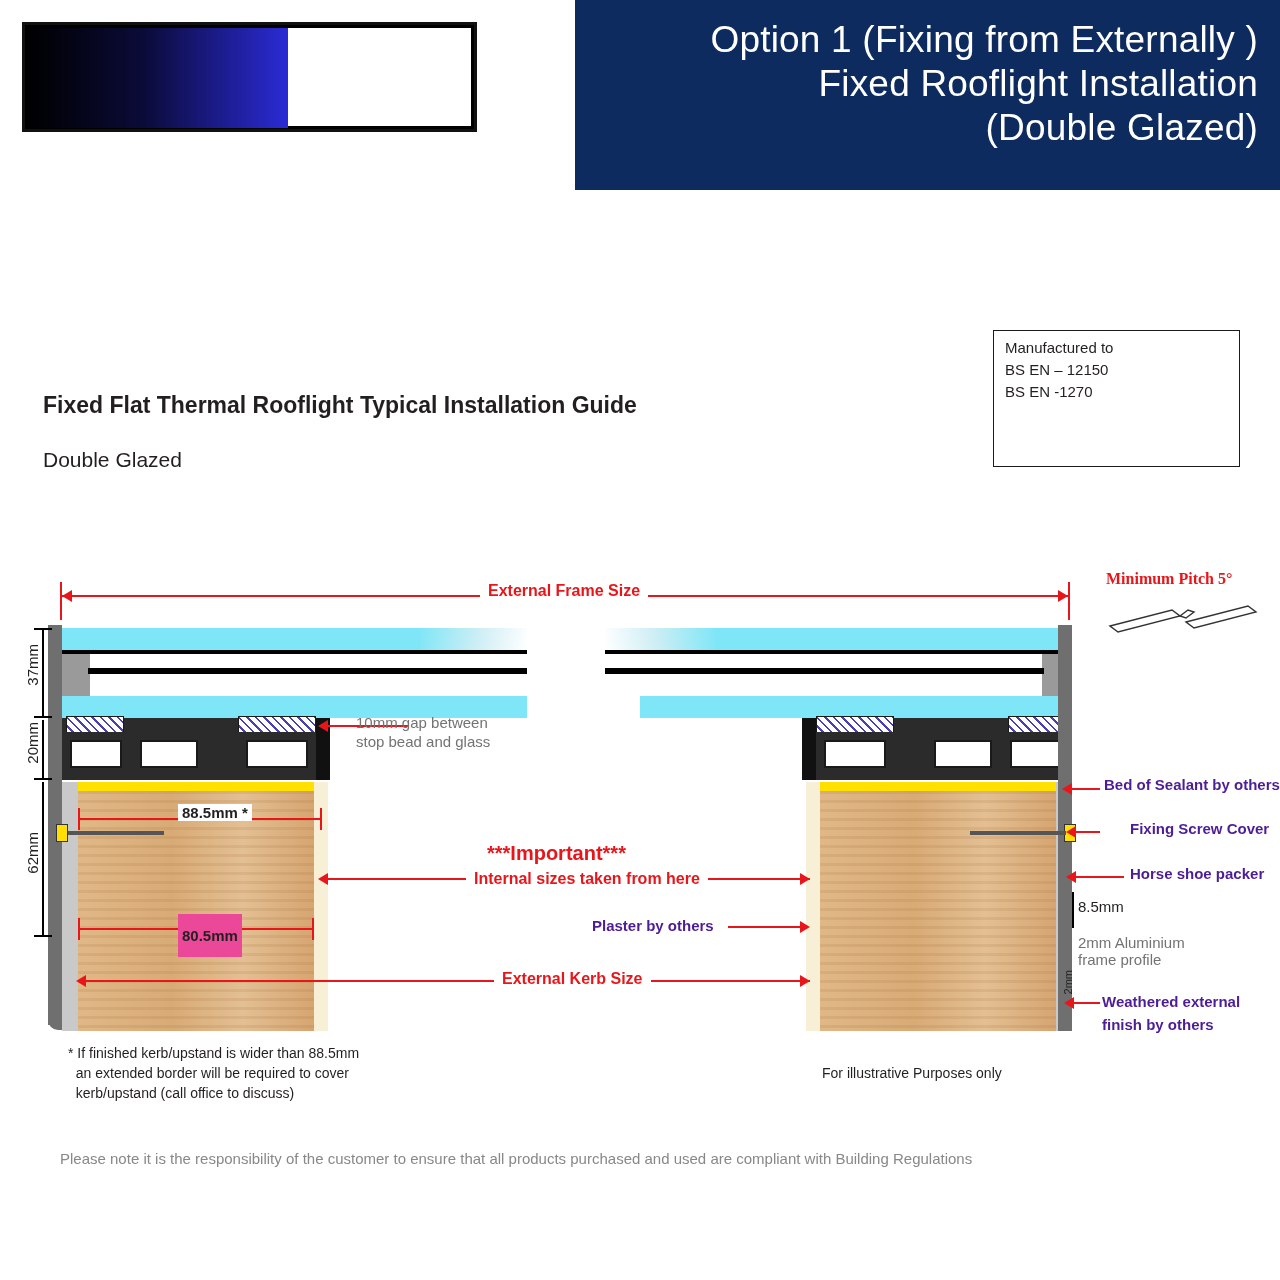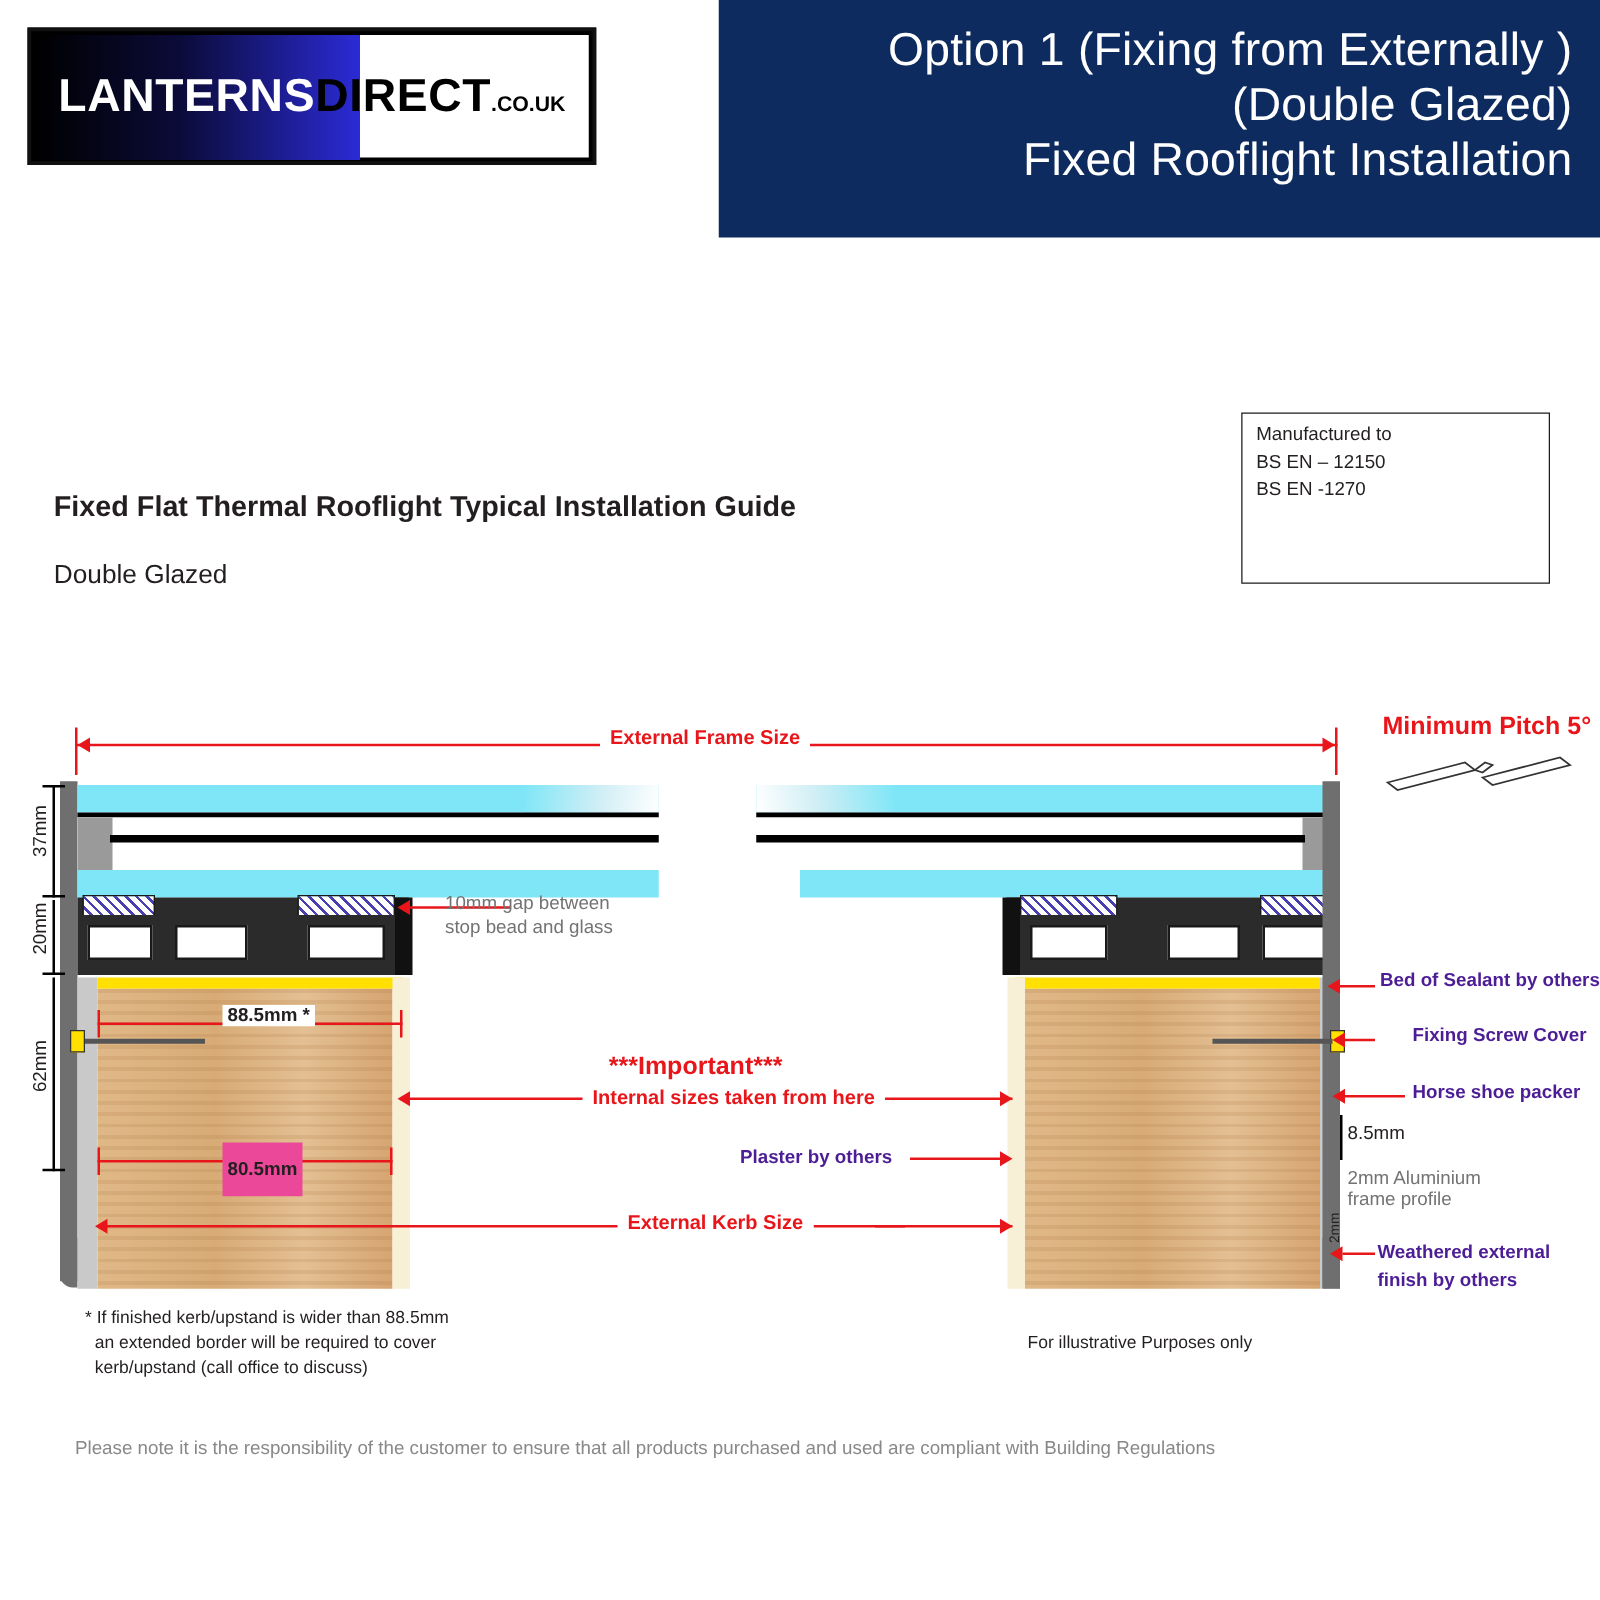--- a/index.html
+++ b/index.html
@@ -93,29 +93,26 @@
   .sealant{background:#ffe000;}
   .screw{background:#ffe000;border:1px solid #333;box-sizing:border-box;}
   .arrowhead{width:0;height:0;border-style:solid;position:absolute;}
 </style>
 </head>
 <body>
 
 <div class="logo-box">
   <div class="logo-grad"></div>
   <div class="logo-white-right"></div>
-  <div class="logo-text">
-    <span>LANTERNS</span><span class="dark">DIRECT</span><span class="couk">.CO.UK</span>
-  </div>
 </div>
 
 <div class="title-banner">
   <div>Option 1 (Fixing from Externally )</div>
+  <div>Fixed Rooflight Installation</div>
   <div>(Double Glazed)</div>
-  <div>Fixed Rooflight Installation</div>
 </div>
 
 <div class="guide-title">Fixed Flat Thermal Rooflight Typical Installation Guide</div>
 <div class="guide-sub">Double Glazed</div>
 
 <div class="tech-box">
   <div class="tech-body">
     <div>Manufactured to</div>
     <div>BS EN – 12150</div>
     <div>BS EN -1270</div>
@@ -233,21 +230,21 @@
   <div class="arrowhead" style="left:800px;top:455px;border-width:6px 0 6px 10px;border-color:transparent transparent transparent #e8161a;"></div>
   <div class="lbl-red" style="left:494px;top:450px;background:#fff;padding:0 8px;">External Kerb Size</div>
 
   <div class="abs redline" style="left:322px;top:205px;width:86px;height:2px;"></div>
   <div class="arrowhead" style="left:318px;top:200px;border-width:6px 10px 6px 0;border-color:transparent #e8161a transparent transparent;"></div>
   <div class="lbl" style="left:356px;top:193px;">
     <span>10mm gap between</span><br>
     <span>stop bead and glass</span>
   </div>
 
-  <div class="lbl-red" style="left:1106px;top:50px;font-weight:bold;font-size:20px;">Minimum Pitch 5°</div>
+  <div class="lbl-red" style="left:1106px;top:50px;font-weight:bold;font-size:16px;font-family:Liberation Serif, serif;">Minimum Pitch 5°</div>
   <svg class="abs" style="left:1108px;top:78px;" width="150" height="42">
     <polygon points="2,28 64,12 72,18 10,34" fill="#ffffff" stroke="#333" stroke-width="1.4"></polygon>
     <polygon points="72,18 80,12 86,14 78,20" fill="#ffffff" stroke="#333" stroke-width="1.4"></polygon>
     <polygon points="78,24 140,8 148,14 86,30" fill="#ffffff" stroke="#333" stroke-width="1.4"></polygon>
   </svg>
 
   <div class="abs redline" style="left:1072px;top:268px;width:28px;height:2px;"></div>
   <div class="arrowhead" style="left:1062px;top:263px;border-width:6px 10px 6px 0;border-color:transparent #e8161a transparent transparent;"></div>
   <div class="lbl-bold" style="left:1104px;top:255px;">Bed of Sealant by others</div>
 

